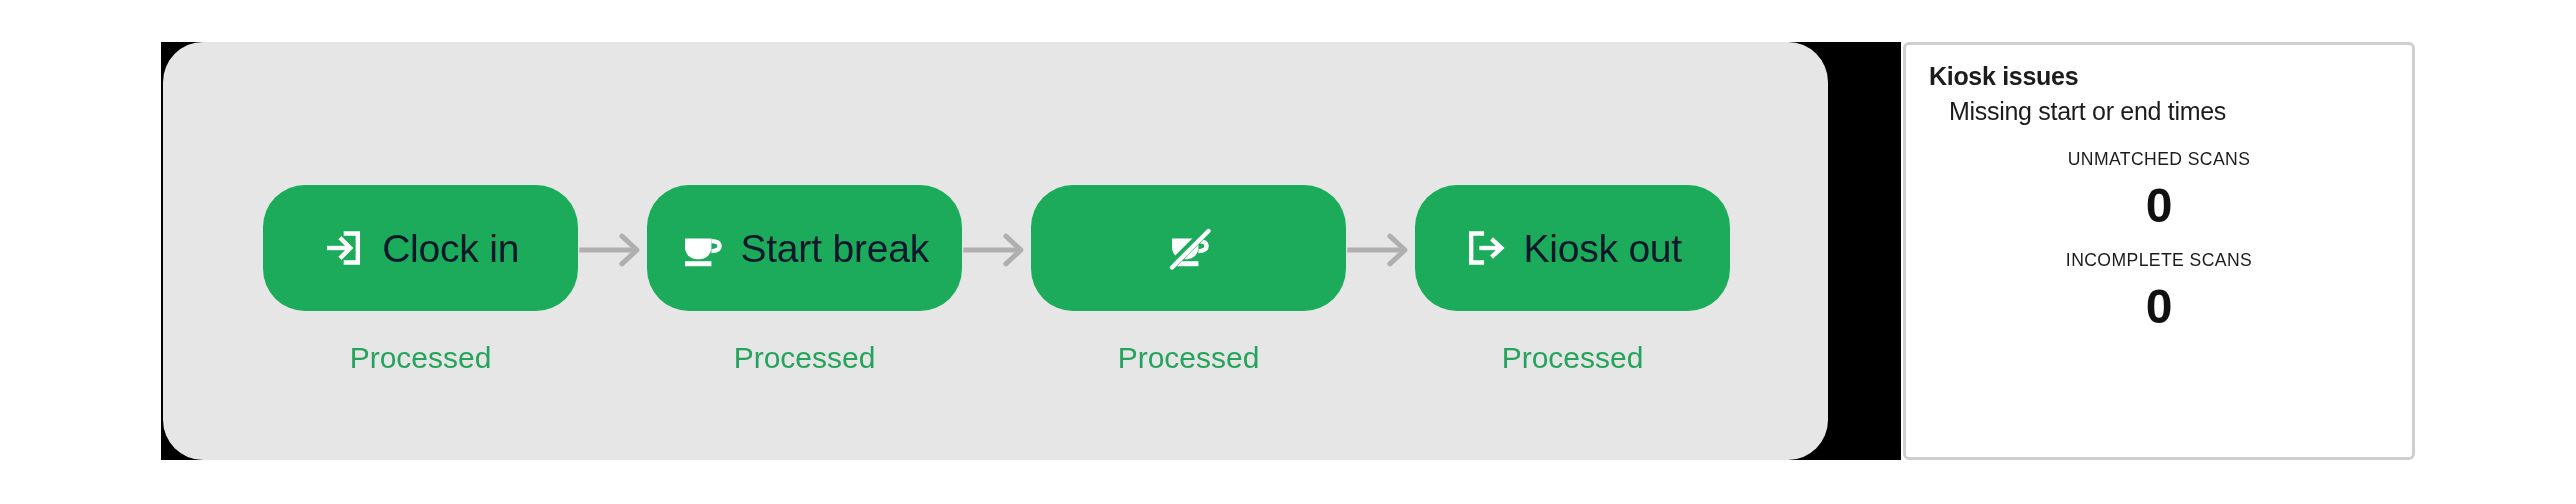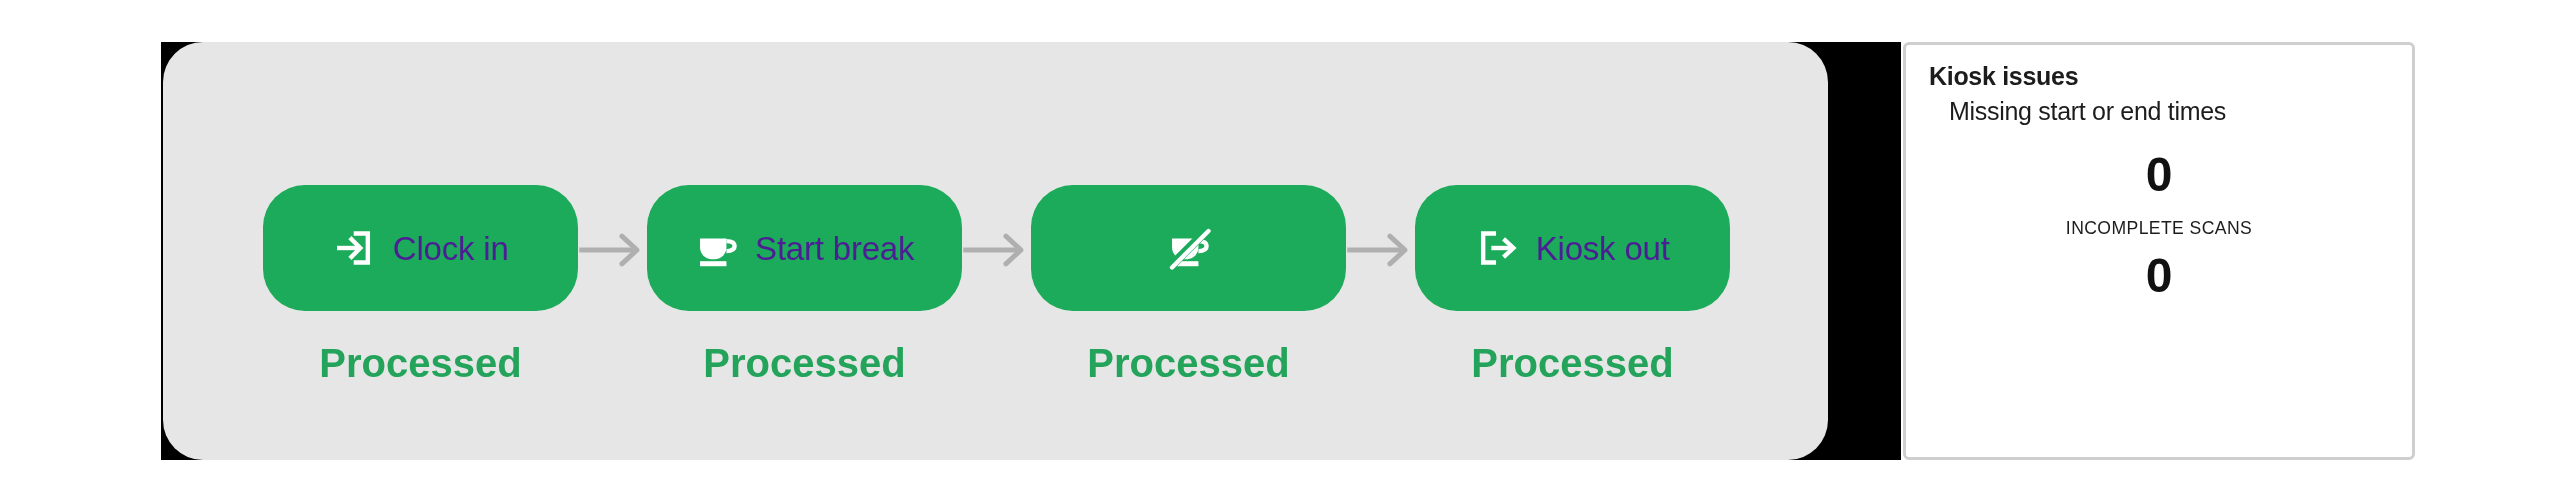--- a/index.html
+++ b/index.html
@@ -77,33 +77,33 @@
     width: 44px;
     height: 44px;
     display: flex;
     align-items: center;
     justify-content: center;
     flex: 0 0 auto;
   }
   .step-icon svg { display: block; }
 
   .step-label {
-    color: #4c1d95;
-    font-size: 33px;
+    color: #0f172a;
+    font-size: 39px;
     font-weight: 400;
     letter-spacing: -0.2px;
     white-space: nowrap;
     line-height: 1;
   }
 
   .step-status {
     margin-top: 31.5px;
     color: #24a45b;
-    font-size: 40px;
-    font-weight: 700;
+    font-size: 30px;
+    font-weight: 400;
     line-height: 1;
     white-space: nowrap;
   }
 
   .step-connector {
     width: 69px;
     flex: 0 0 auto;
     height: 418px;
     display: flex;
     align-items: flex-start;
@@ -259,20 +259,21 @@
     </div>
 
   </div>
 </div>
 
 <div class="issues-card">
   <div class="card-title">Kiosk issues</div>
   <div class="card-subtitle">Missing start or end times</div>
 
   <div class="stat-block first">
+    <div class="stat-caption">UNMATCHED SCANS</div>
     <div class="stat-value">0</div>
   </div>
 
   <div class="stat-block second">
     <div class="stat-caption">INCOMPLETE SCANS</div>
     <div class="stat-value">0</div>
   </div>
 </div>
 
 

